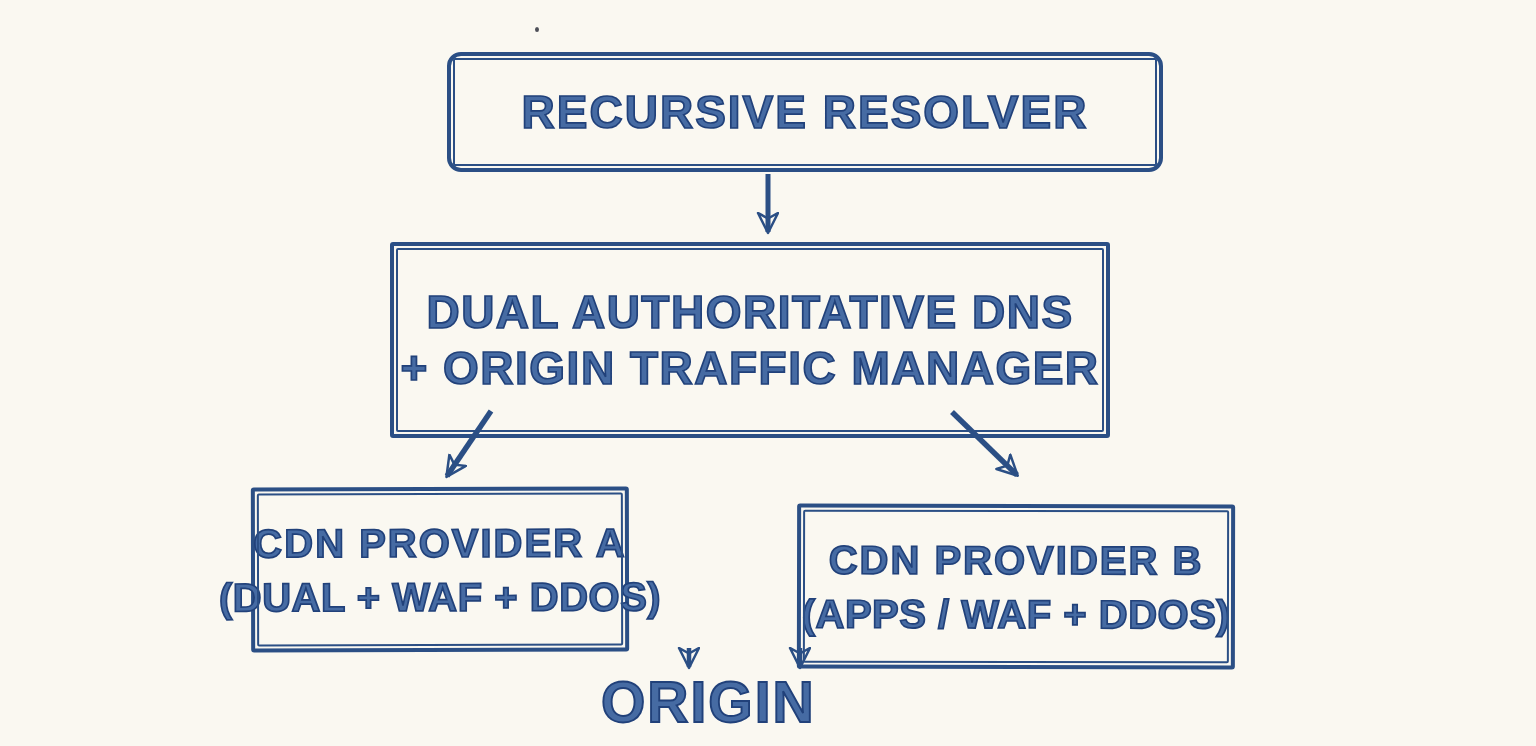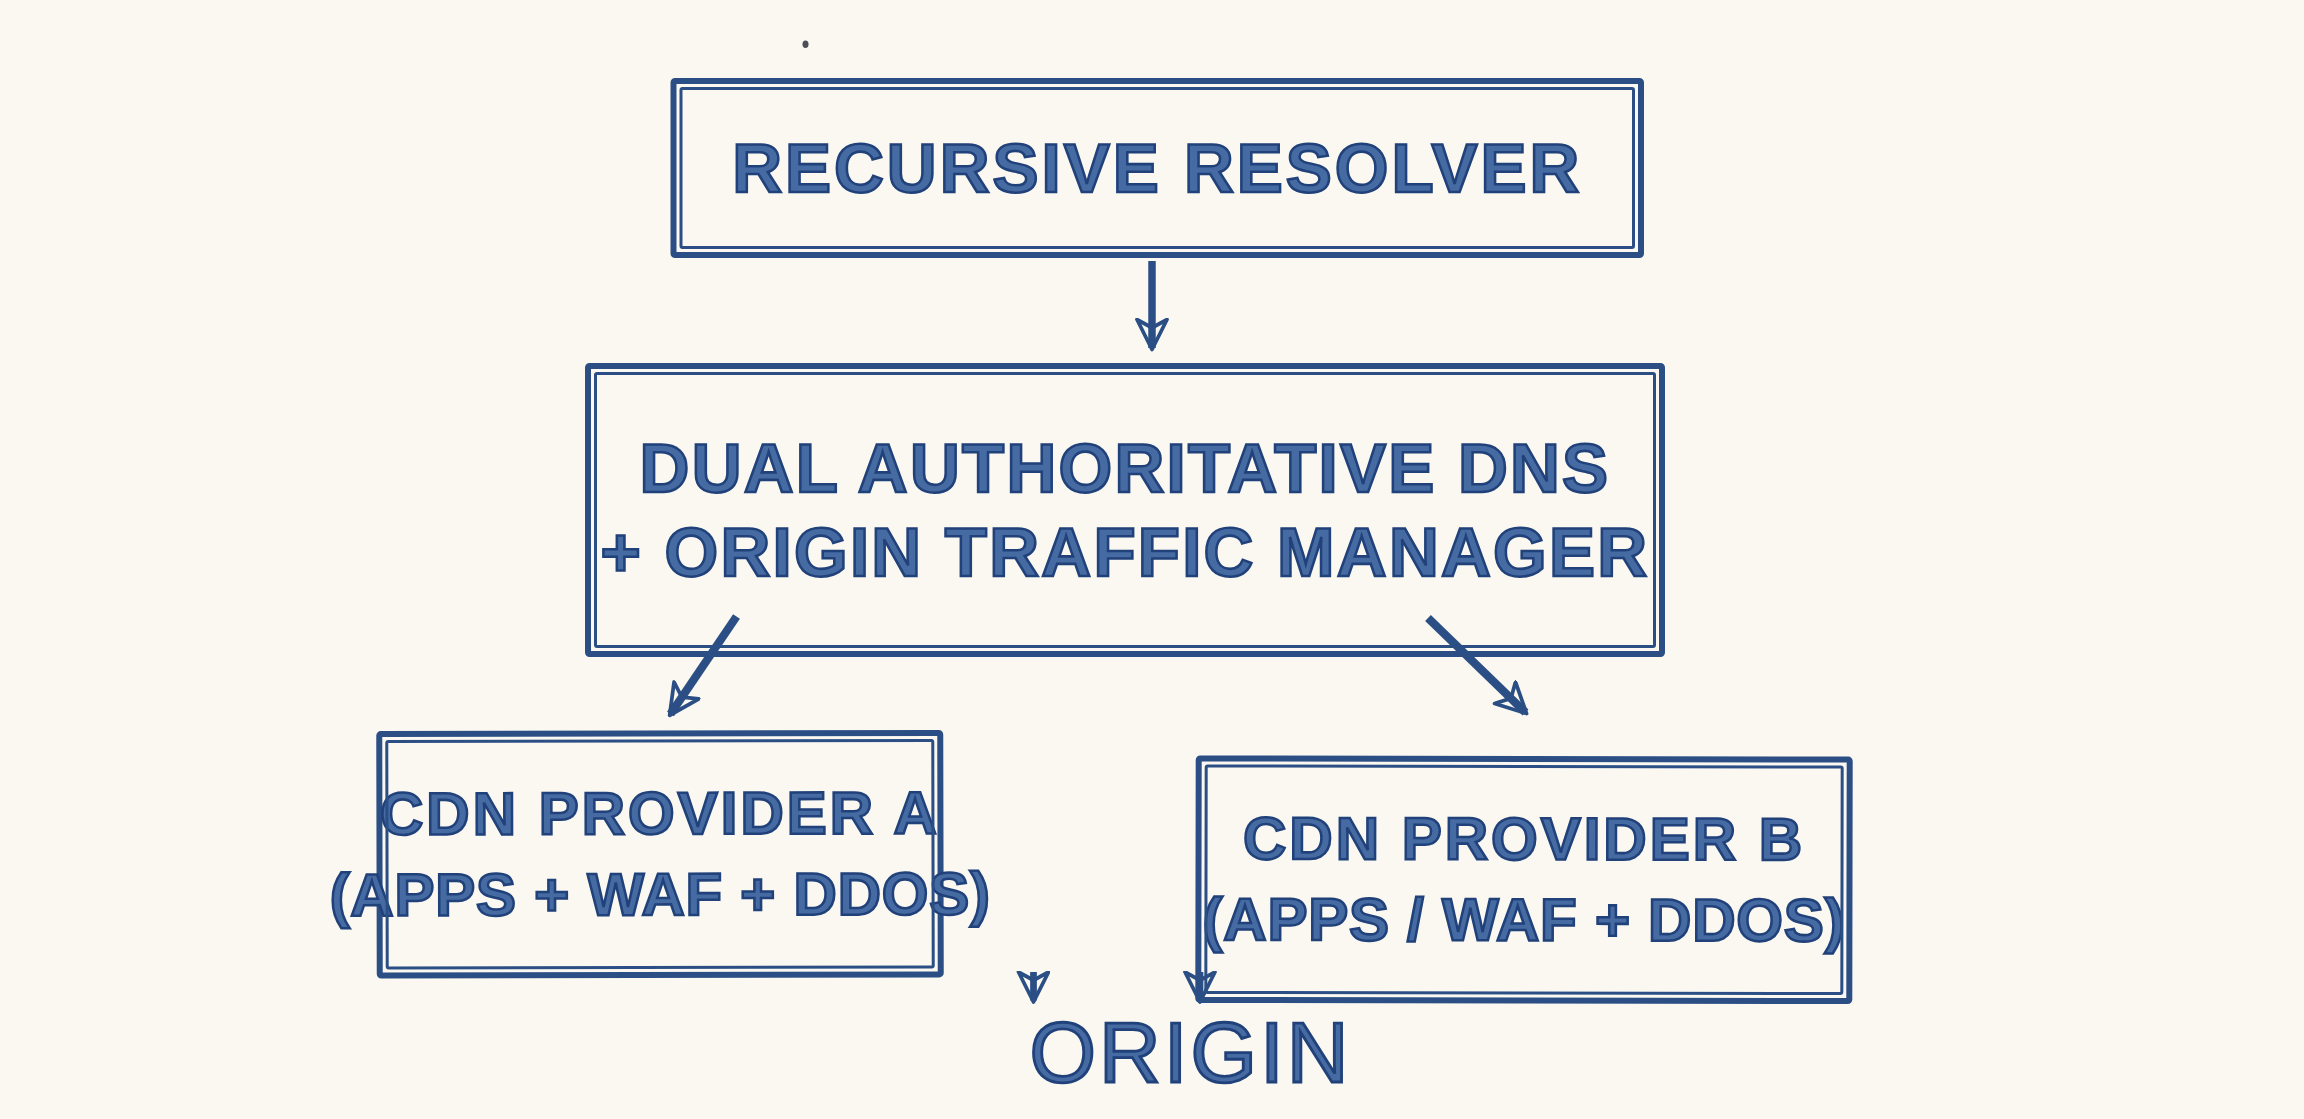--- a/index.html
+++ b/index.html
@@ -37,34 +37,34 @@
     pointer-events:none;
   }
   .node-label{
     display:block;
     font-weight:bold;
     color:var(--ink-fill);
     -webkit-text-stroke:1.7px var(--ink-dark);
     white-space:nowrap;
     line-height:1.18;
   }
-  #node-resolver{left:447px;top:52px;width:649px;height:120px;}
+  #node-resolver{left:447px;top:52px;width:716px;height:120px;border-radius:14px;}
   #node-resolver .node-label{font-size:46px;letter-spacing:2px;}
   #node-dns{left:390px;top:242px;width:720px;height:196px;}
   #node-dns .node-label{font-size:46px;letter-spacing:1.5px;line-height:56px;}
   #node-cdn-a{left:251px;top:487px;width:378px;height:165px;transform:rotate(-0.12deg);}
   #node-cdn-b{left:797px;top:487px;width:438px;height:165px;transform:rotate(0.1deg);margin-top:17px;}
   #node-cdn-a .node-label,#node-cdn-b .node-label{font-size:40px;line-height:54px;}
   .line-top{letter-spacing:2px;}
   .line-sub{letter-spacing:0.5px;}
   #node-origin{
     position:absolute;
     left:601px;top:669px;width:300px;
-    text-align:right;
-    font-weight:normal;
+    text-align:left;
+    font-weight:bold;
     font-size:57px;
     letter-spacing:2px;
     color:var(--ink-fill);
     -webkit-text-stroke:1.9px var(--ink-dark);
     white-space:nowrap;
   }
   .edges-svg{
     position:absolute;
     left:0;top:0;width:1536px;height:746px;
     color:var(--ink);
@@ -89,21 +89,21 @@
     <span class="node-label">RECURSIVE RESOLVER</span>
   </div>
 
   <div class="node" id="node-dns">
     <span class="node-label line-top">DUAL AUTHORITATIVE DNS</span>
     <span class="node-label line-top">+ ORIGIN TRAFFIC MANAGER</span>
   </div>
 
   <div class="node" id="node-cdn-a">
     <span class="node-label line-top">CDN PROVIDER A</span>
-    <span class="node-label line-sub">(APPS + WAF + DDOS)</span>
+    <span class="node-label line-sub">(DUAL + WAF + DDOS)</span>
   </div>
 
   <div class="node" id="node-cdn-b">
     <span class="node-label line-top">CDN PROVIDER B</span>
     <span class="node-label line-sub">(APPS / WAF + DDOS)</span>
   </div>
 
   <div id="node-origin">ORIGIN</div>
 
   <svg class="edges-svg" viewBox="0 0 1536 746" xmlns="http://www.w3.org/2000/svg" aria-hidden="true">

